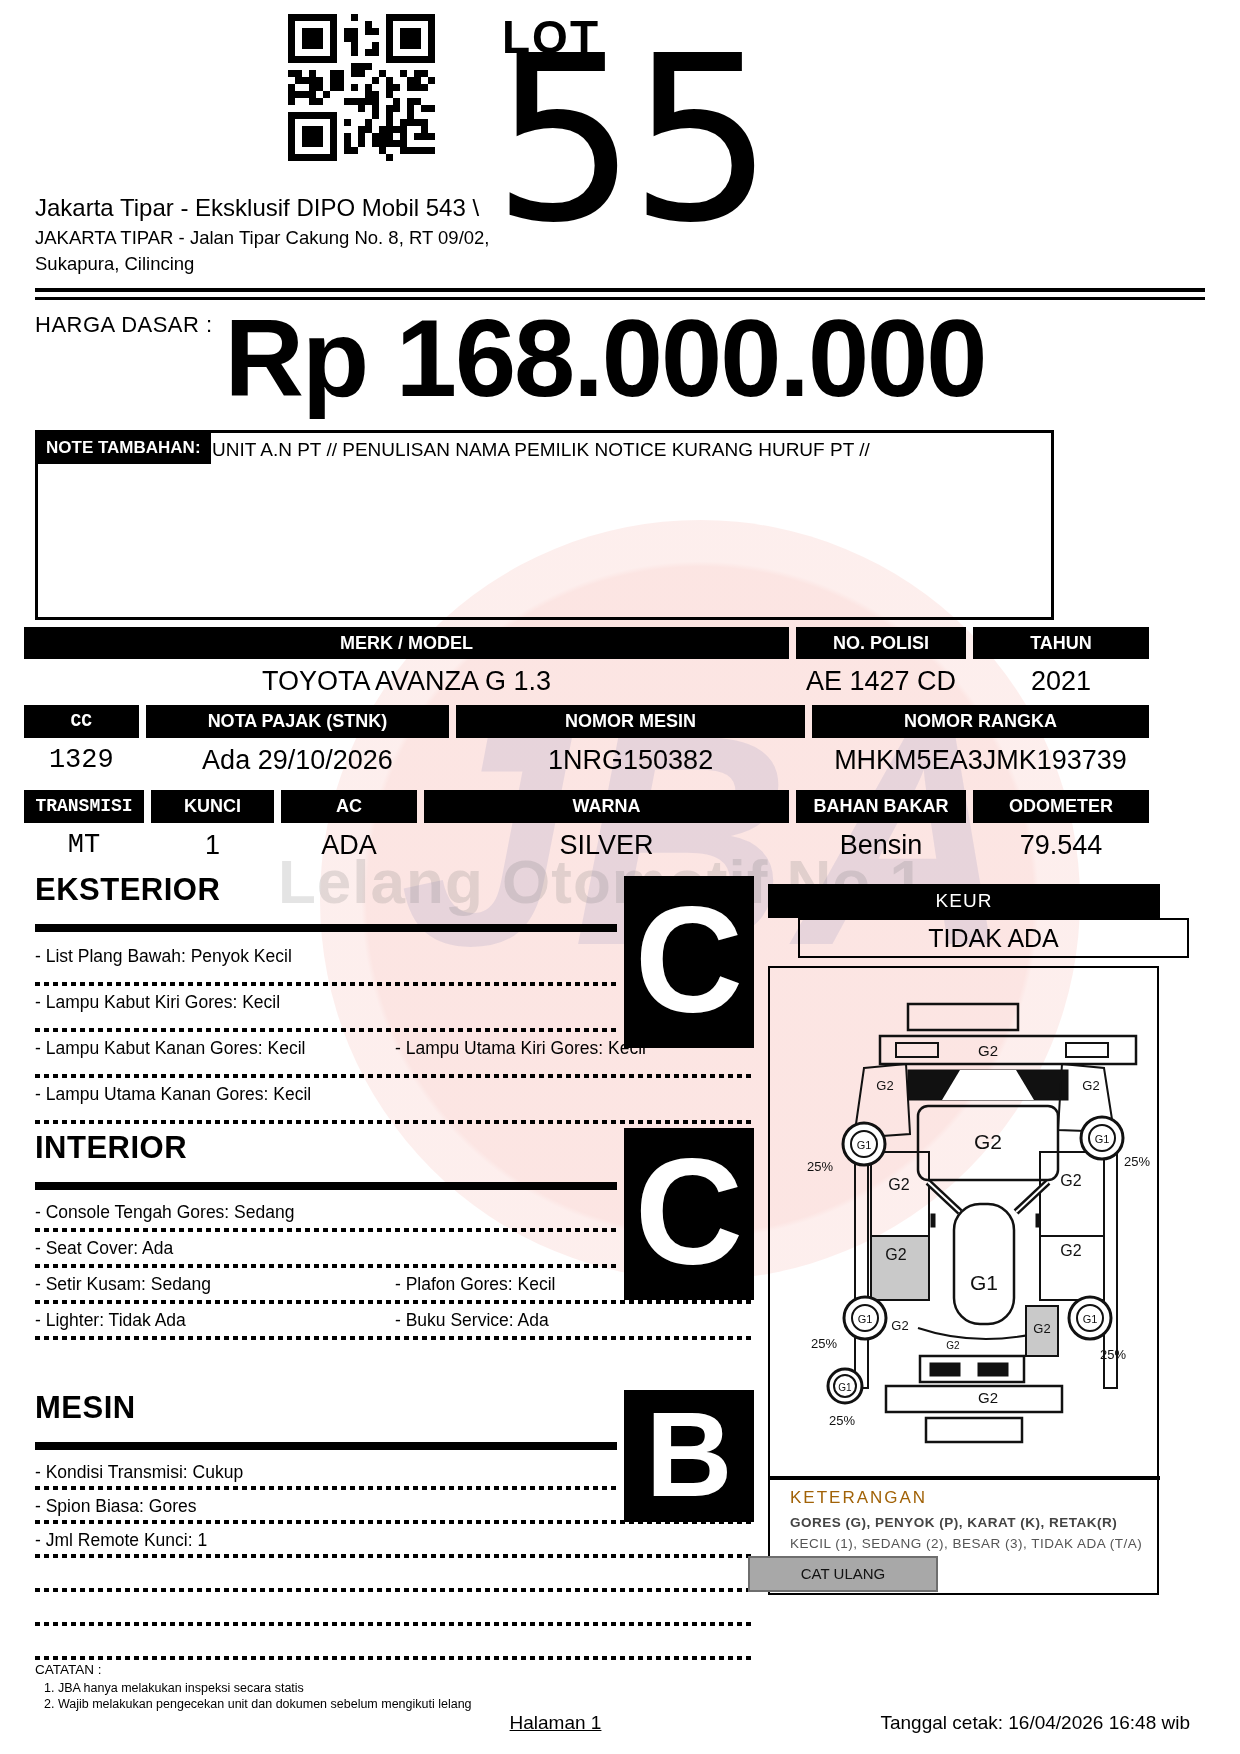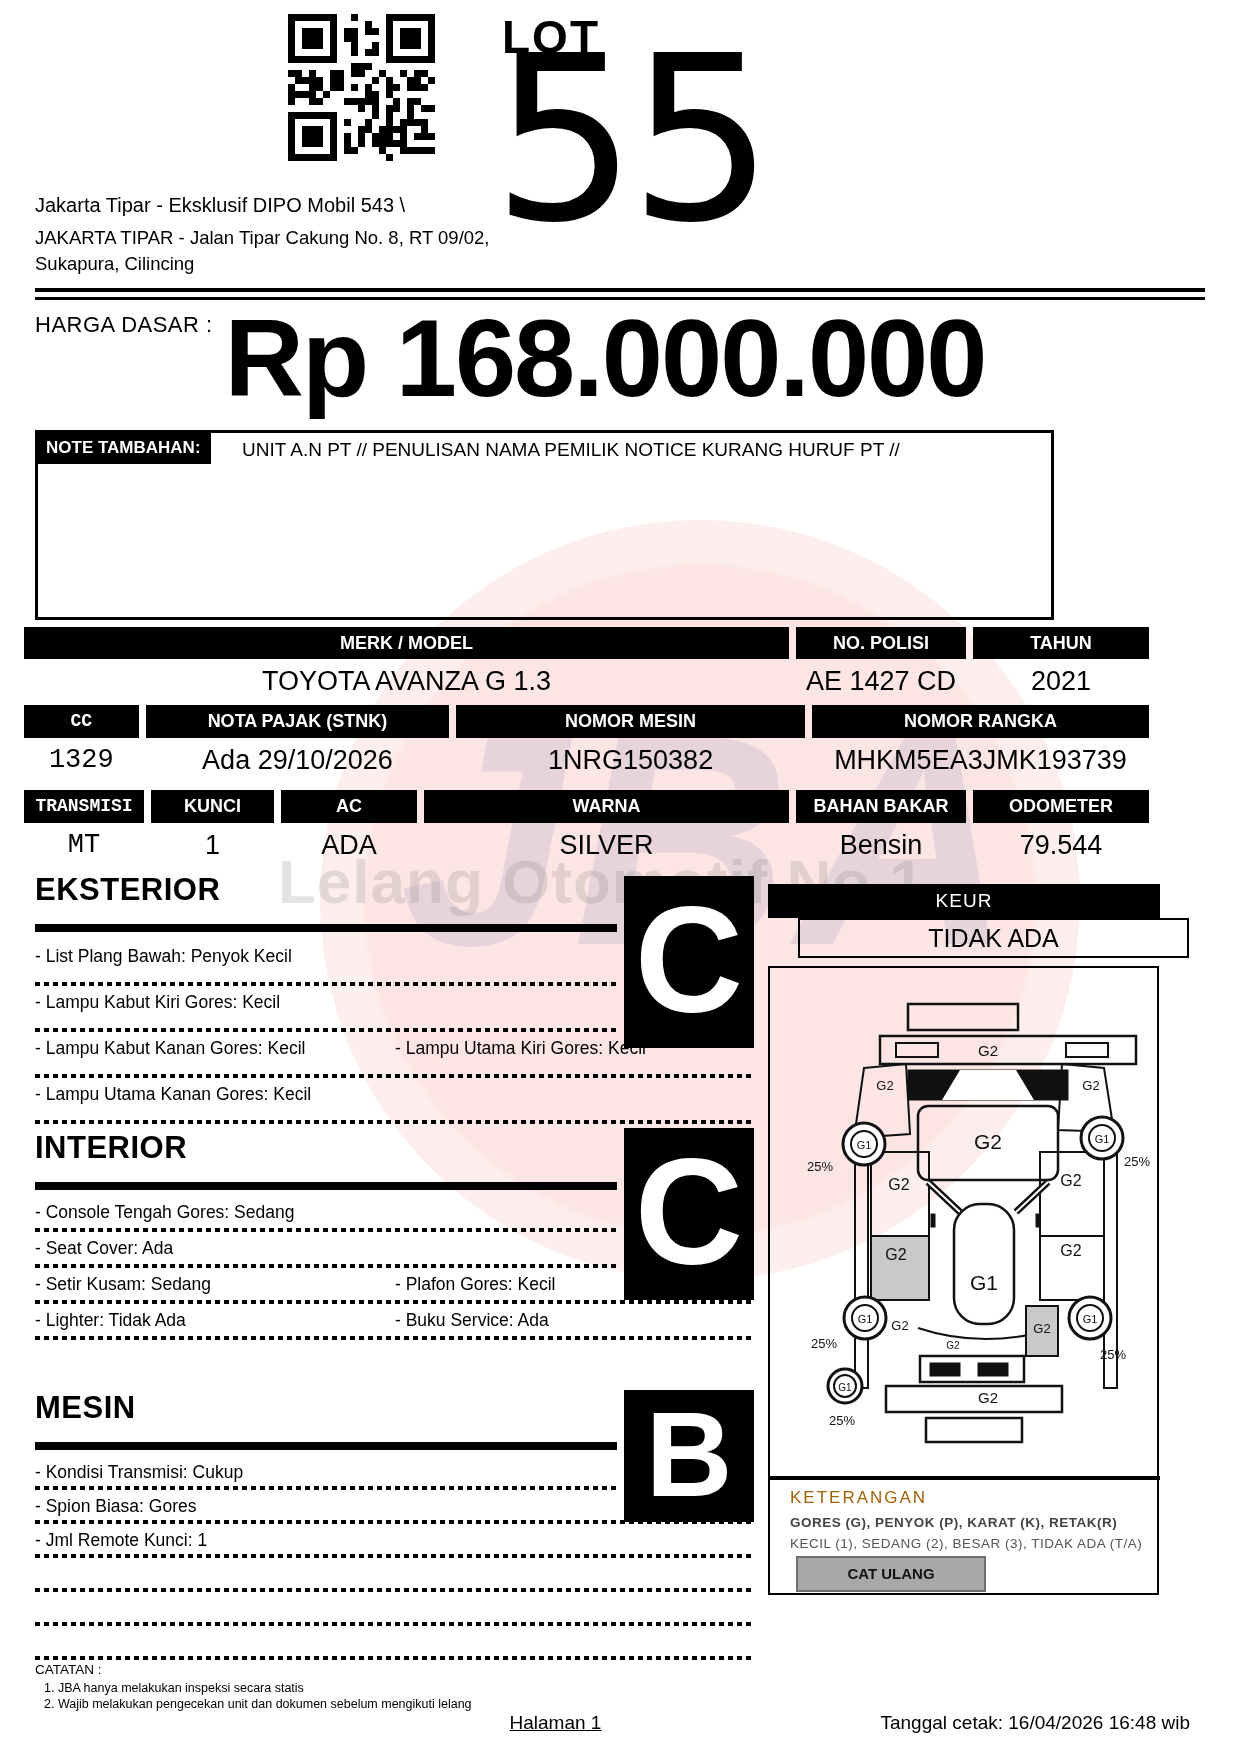--- a/index.html
+++ b/index.html
@@ -10,32 +10,32 @@
   .wm-circle{position:absolute;left:320px;top:520px;width:760px;height:760px;border-radius:50%;
              background:radial-gradient(circle, rgba(236,94,80,0.16) 0 62%, rgba(236,94,80,0.10) 63% 100%);}
   .wm-jba{position:absolute;left:400px;top:690px;font-size:300px;font-weight:bold;font-style:italic;
           color:rgba(45,70,160,0.10);letter-spacing:6px;line-height:1;}
   .wm-slogan{position:absolute;left:278px;top:846px;font-size:62px;font-weight:bold;
              color:rgba(120,120,120,0.20);white-space:nowrap;letter-spacing:1px;}
   
   .lot-word{left:502px;top:10px;font-size:46px;font-weight:bold;letter-spacing:2px;}
   .lot-number{left:492px;top:36px;font-size:228px;font-weight:normal;letter-spacing:-8px;line-height:0.92;
               font-family:"DejaVu Sans","Liberation Sans",sans-serif;}
-  .venue1{left:35px;top:194px;font-size:20px;}
+  .venue1{left:35px;top:194px;font-size:24px;}
   .venue2{left:35px;top:227px;font-size:18.5px;}
   .venue3{left:35px;top:253px;font-size:18.5px;}
   .rule-double{left:35px;top:288px;width:1170px;height:5px;border-top:4px solid #000;border-bottom:3px solid #000;}
   .harga-label{left:35px;top:312px;font-size:22px;letter-spacing:0.5px;}
   .harga-value{left:165px;top:300px;width:880px;text-align:center;font-size:110px;font-weight:bold;
                letter-spacing:-2px;line-height:1.05;}
   
   .note-box{left:35px;top:430px;width:1013px;height:184px;border:3px solid #000;background:transparent;}
   .note-label{left:38px;top:433px;background:#000;color:#fff;font-size:17px;font-weight:bold;
               padding:5px 10px 6px 8px;}
-  .note-text{left:212px;top:439px;width:830px;font-size:19px;padding-left:30px;}
+  .note-text{left:212px;top:439px;width:830px;font-size:19px;}
   
   .bar-row{position:absolute;left:24px;width:1125px;display:flex;gap:7px;}
   .bar{background:#000;color:#fff;font-weight:bold;font-size:18px;text-align:center;}
   .rowA .bar{height:32px;line-height:32px;}
   .rowB .bar,.rowC .bar{height:33px;line-height:33px;}
   .val{text-align:center;font-size:27px;line-height:40px;height:40px;white-space:nowrap;}
   .w765{width:765px;} .w170{width:170px;} .w176{width:176px;} .w120{width:120px;font-family:Liberation Mono, monospace;}
   .w266{width:318px;} .w365{width:365px;} .w353{width:353px;} .w123{width:123px;} .w136{width:136px;}
   
   .sec-title{position:absolute;left:35px;font-size:31px;font-weight:bold;letter-spacing:0.5px;}
@@ -55,22 +55,22 @@
   
   .keur-bar{left:768px;top:884px;width:392px;height:34px;background:#000;color:#fff;font-weight:normal;
             font-size:19px;text-align:center;line-height:34px;letter-spacing:1px;}
   .keur-value{left:768px;top:918px;width:387px;height:36px;border:2.5px solid #000;text-align:center;
               font-size:25px;line-height:36px;margin-left:30px;}
   .diagram-box{left:768px;top:966px;width:387px;height:625px;border:2.5px solid #000;background:transparent;}
   .diagram-divider{left:768px;top:1476px;width:392px;height:4px;background:#000;}
   .ket-title{left:790px;top:1488px;font-size:17px;letter-spacing:2px;color:#a16207;}
   .ket-line1{left:790px;top:1515px;font-size:13.5px;font-weight:bold;color:#444;letter-spacing:0.5px;}
   .ket-line2{left:790px;top:1536px;font-size:13.5px;color:#555;letter-spacing:0.5px;}
-  .ket-badge{left:796px;top:1556px;width:186px;height:32px;background:#a8a8a8;border:2px solid #6e6e6e;
-             text-align:center;font-size:15px;font-weight:bold;line-height:32px;color:#111;}
+  .ket-badge{left:748px;top:1556px;width:186px;height:32px;background:#a8a8a8;border:2px solid #6e6e6e;
+             text-align:center;font-size:15px;font-weight:normal;line-height:32px;color:#111;}
   
   .catatan{left:35px;top:1662px;font-size:13.5px;}
   .catatan-item1{left:44px;top:1681px;font-size:12.5px;}
   .catatan-item2{left:44px;top:1697px;font-size:12.5px;}
   .halaman{left:0;top:1712px;width:1111px;text-align:center;font-size:19px;text-decoration:underline;}
   .tanggal{left:0;top:1712px;width:1190px;text-align:right;font-size:19px;}
   svg text{font-family:"Liberation Sans",sans-serif;fill:#111;text-anchor:middle;}
 </style>
 </head>
 <body>

